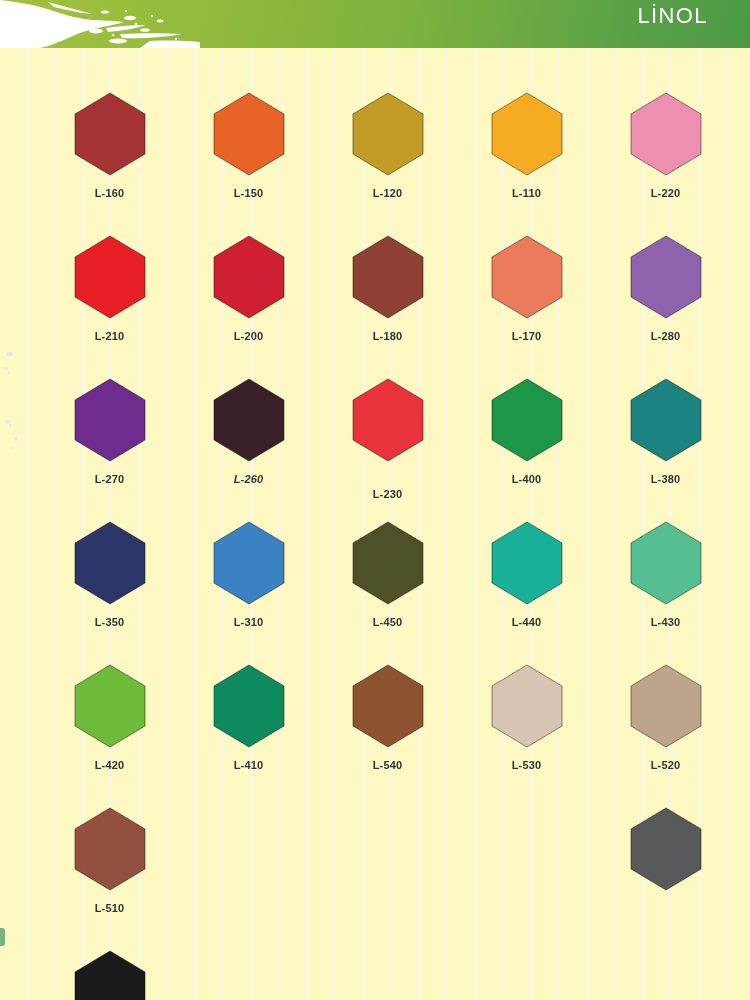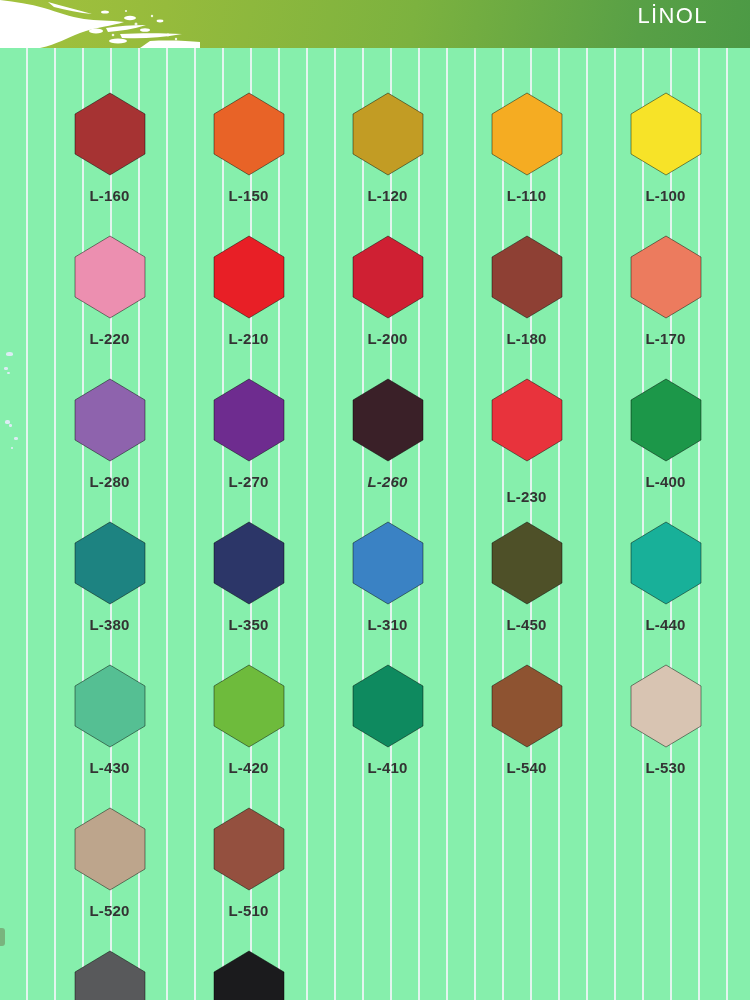--- a/index.html
+++ b/index.html
@@ -12,21 +12,21 @@
     overflow: hidden;
     background: #ffffff;
     font-family: "Liberation Sans", sans-serif;
     position: relative;
   }
 
   
   #page {
     position: absolute;
     inset: 0;
-    background: #86efac;
+    background: #fef9c3;
     overflow: hidden;
   }
   #bg-stripes {
     position: absolute;
     left: 0; top: 48px;
     width: 750px; height: 952px;
     background:
       repeating-linear-gradient(90deg,
         rgba(247,249,252,0) 0px,
         rgba(247,249,252,0) 26px,
@@ -90,21 +90,21 @@
     margin-top: 14px;
     position: relative;
   }
   .hex {
     width: 74px;
     height: 84px;
     display: block;
   }
   .swatch-label {
     margin-top: 11px;
-    font-size: 15px;
+    font-size: 11px;
     font-weight: bold;
     color: #333333;
     letter-spacing: 0.2px;
     white-space: nowrap;
   }
 
   
   .speck {
     position: absolute;
     background: #dcecf4;
@@ -195,28 +195,20 @@
         <div class="hex-wrap">
           <svg class="hex" viewBox="0 0 74 84">
             <polygon points="37,1 72,22 72,62 37,83 2,62 2,22" fill="#f5ac22" stroke="rgba(0,0,0,0.45)" stroke-width="1"></polygon>
           </svg>
         </div>
         <div class="swatch-label" style="color: rgb(51, 51, 51);">L-110</div>
       </div>
       <div class="cell">
         <div class="hex-wrap">
           <svg class="hex" viewBox="0 0 74 84">
-            <polygon points="37,1 72,22 72,62 37,83 2,62 2,22" fill="#f7e328" stroke="rgba(0,0,0,0.45)" stroke-width="1"></polygon>
-          </svg>
-        </div>
-        <div class="swatch-label" style="color: rgb(51, 51, 51);">L-100</div>
-      </div>
-      <div class="cell">
-        <div class="hex-wrap">
-          <svg class="hex" viewBox="0 0 74 84">
             <polygon points="37,1 72,22 72,62 37,83 2,62 2,22" fill="#ec8fb0" stroke="rgba(0,0,0,0.45)" stroke-width="1"></polygon>
           </svg>
         </div>
         <div class="swatch-label" style="color: rgb(51, 51, 51);">L-220</div>
       </div>
       <div class="cell">
         <div class="hex-wrap">
           <svg class="hex" viewBox="0 0 74 84">
             <polygon points="37,1 72,22 72,62 37,83 2,62 2,22" fill="#e81f26" stroke="rgba(0,0,0,0.45)" stroke-width="1"></polygon>
           </svg>

